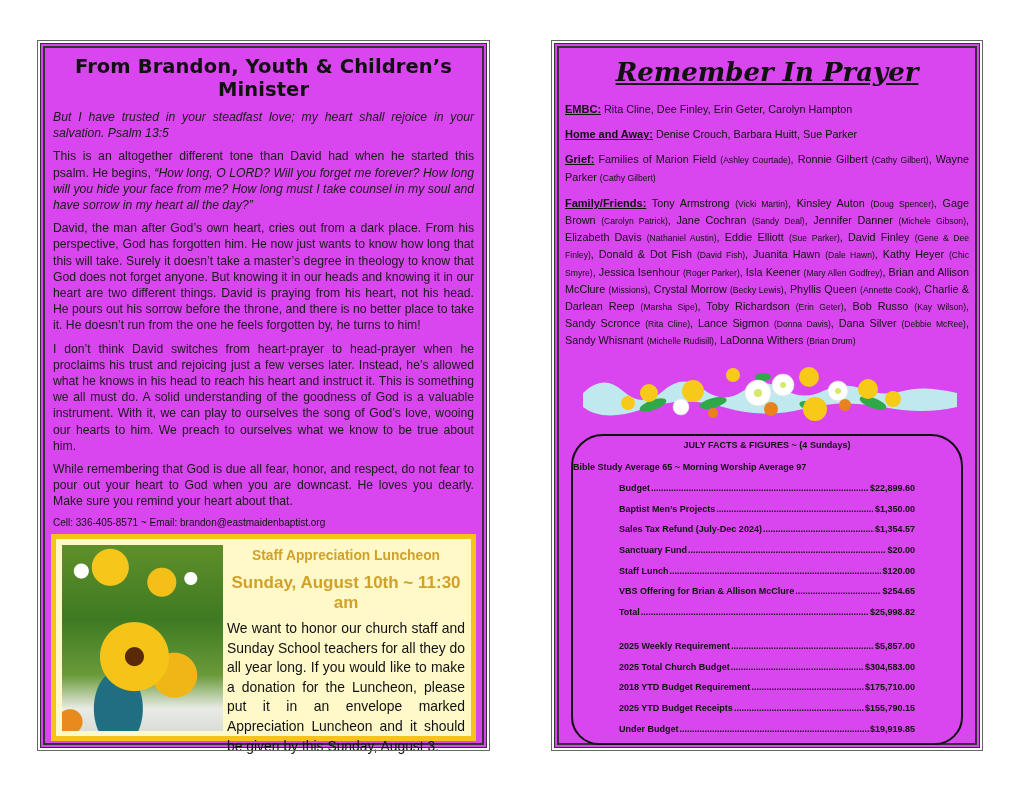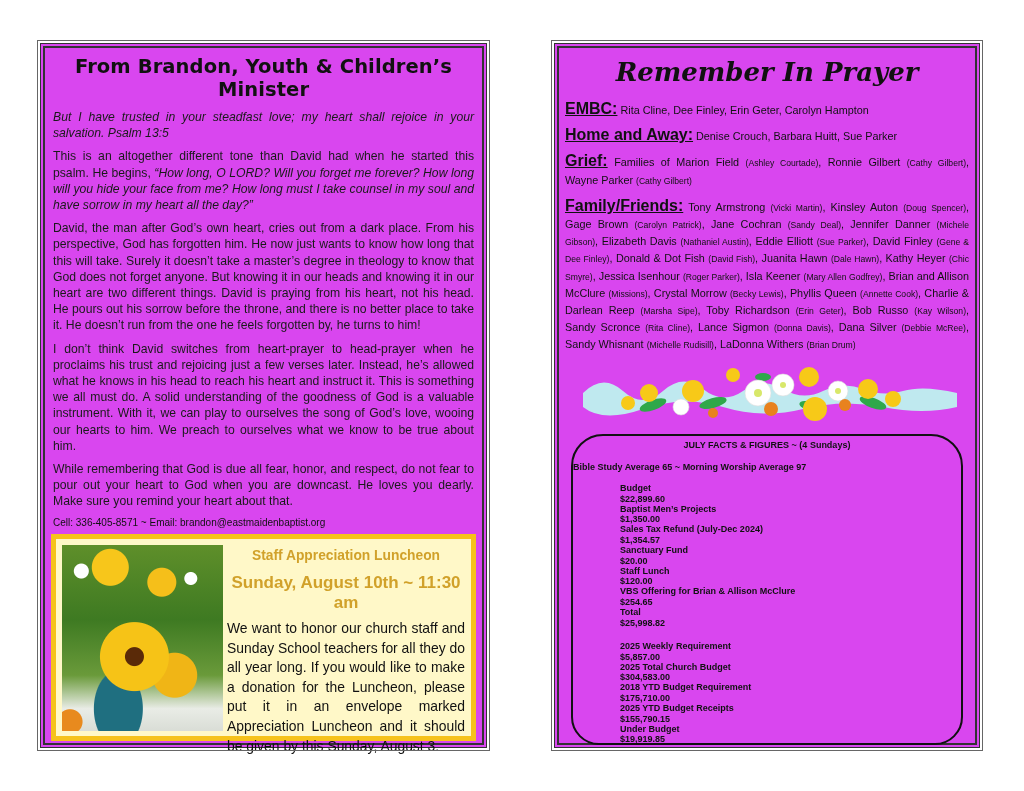--- a/index.html
+++ b/index.html
@@ -59,41 +59,40 @@
   .lunch-text { position: absolute; left: 171px; right: 6px; top: 4px; }
   .lunch-h1 { color: #d1a12a; font-weight: bold; font-size: 13.8px; text-align: center; margin-top: 5px; }
   .lunch-h2 { color: #d1a12a; font-weight: bold; font-size: 17px; text-align: center; margin-top: 10px; }
   .lunch-body { font-size: 13.9px; line-height: 19.6px; text-align: justify; margin-top: 6px; color: #111; }
 
   
   #right { left: 554px; top: 43px; width: 426px; height: 705px; }
   #right .frame-inner { padding: 0 6px; }
   .right-title {
     font-family: "DejaVu Serif", serif; font-style: italic; font-weight: bold;
-    font-size: 26px; text-align: center; margin: 9px 0 14px 0; color: #111;
+    font-size: 26px; text-align: center; margin: 9px 0 14px 0; color: #111; text-decoration: underline;
   }
   .prayer-line { font-size: 10.8px; line-height: 16.2px; margin-bottom: 9px; text-align: justify; }
-  .prayer-label { font-weight: bold; text-decoration: underline; font-size: 16px; }
+  .prayer-label { font-weight: bold; text-decoration: underline; font-size: 11px; }
   .prayer-line small { font-size: 8.6px; }
 
   .garland {
     position: absolute; left: 24px; top: 315px; width: 374px; height: 60px;
   }
 
   .facts {
     position: absolute; left: 12px; right: 12px; top: 386px; height: 311px;
     border: 2.5px solid #111; border-radius: 32px 32px 28px 28px;
   }
   .facts-title { font-weight: bold; font-size: 9px; text-align: center; margin-top: 4px; }
   .facts-sub { font-weight: bold; font-size: 9px; text-align: left; margin-top: 12px; }
   .facts-list { margin: 11px auto 0 auto; width: 296px; }
   .fact-row {
     display: flex; align-items: baseline; font-weight: bold; font-size: 9px;
     height: 20.7px;
-    flex-direction: column;
   }
   .fact-row .label { white-space: nowrap; }
   .fact-row .dots {
     flex: 1; overflow: hidden; white-space: nowrap; margin: 0 1px;
   }
   .fact-row .dots::after {
     content: "................................................................................................................................................";
   }
   .fact-row .amount { white-space: nowrap; }
   .fact-gap { height: 13px; }

